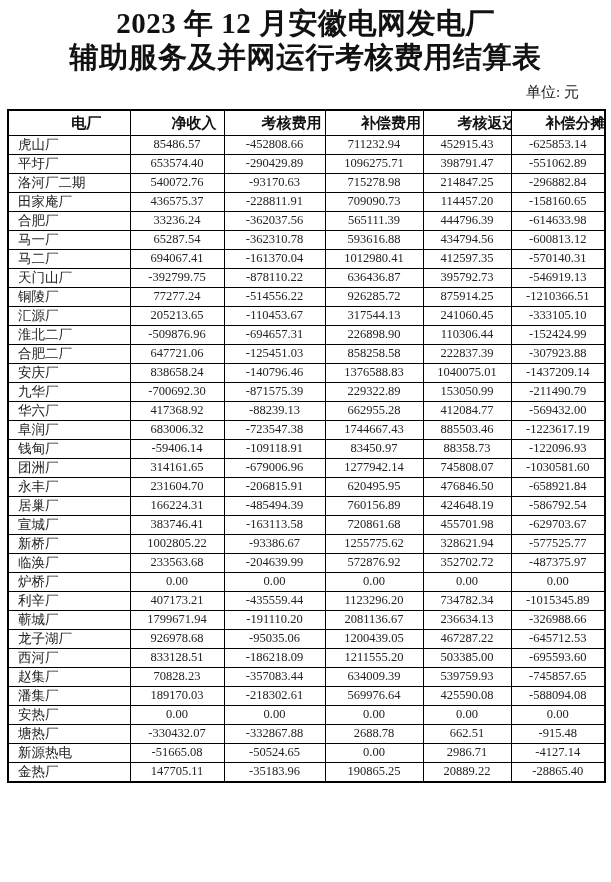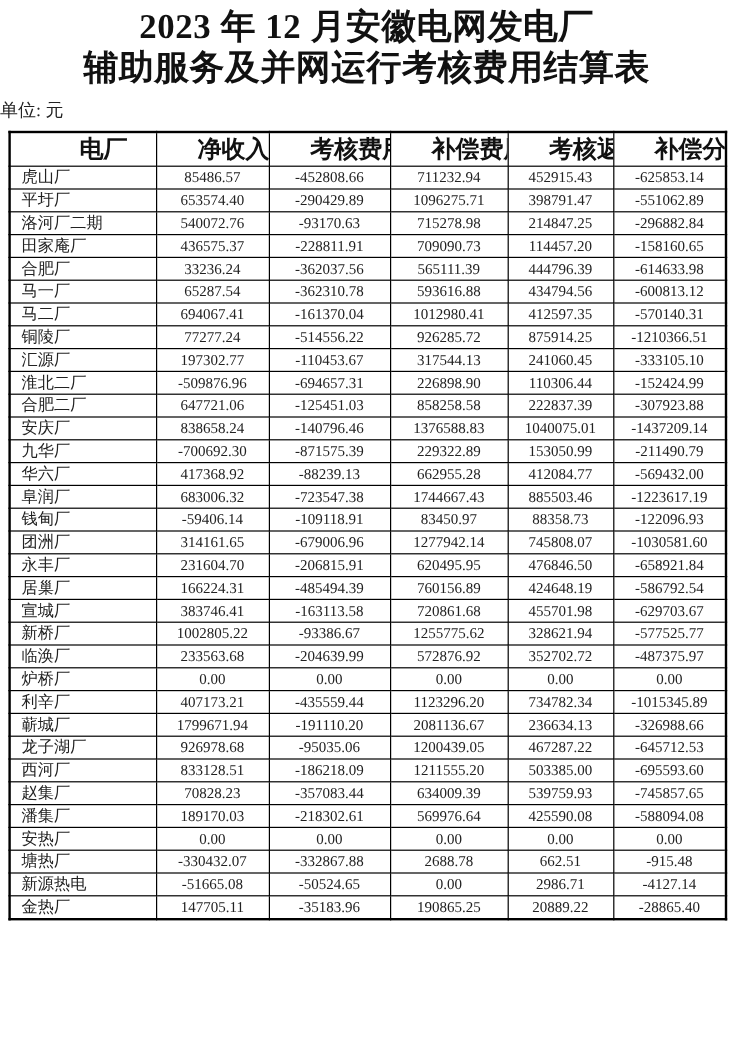--- a/index.html
+++ b/index.html
@@ -15,41 +15,42 @@
   .title-block { padding-top: 6px; text-align: center; }
   .title-line {
     font-size: 29px;
     font-weight: bold;
     line-height: 1.18;
     letter-spacing: 0.5px;
     color: #111;
     font-family: "Liberation Serif", "DejaVu Serif", serif;
   }
   .unit-line {
+    text-align: right;
     padding-right: 32px;
     margin-top: 9px;
     margin-bottom: 7px;
     font-size: 15px;
     color: #222;
   }
   table.settle {
     border-collapse: collapse;
     table-layout: fixed;
     width: 597px;
     margin-left: 7px;
     border: 2px solid #000;
   }
   table.settle th, table.settle td {
     border: 1px solid #000;
     overflow: hidden;
     white-space: nowrap;
   }
   table.settle thead tr { height: 25px; }
   table.settle th {
-    font-size: 20px;
+    font-size: 15px;
     font-weight: bold;
     text-align: center;
     color: #111;
     padding-left: 34px;
   }
   table.settle tbody tr { height: 16px; }
   td.name-cell {
     font-size: 13.5px;
     text-align: left;
     padding-left: 9px;
@@ -150,30 +151,38 @@
         </tr>
         <tr>
           <td class="name-cell">马二厂</td>
           <td class="num-cell">694067.41</td>
           <td class="num-cell">-161370.04</td>
           <td class="num-cell">1012980.41</td>
           <td class="num-cell">412597.35</td>
           <td class="num-cell">-570140.31</td>
         </tr>
         <tr>
+          <td class="name-cell">天门山厂</td>
+          <td class="num-cell">-392799.75</td>
+          <td class="num-cell">-878110.22</td>
+          <td class="num-cell">636436.87</td>
+          <td class="num-cell">395792.73</td>
+          <td class="num-cell">-546919.13</td>
+        </tr>
+        <tr>
           <td class="name-cell">铜陵厂</td>
           <td class="num-cell">77277.24</td>
           <td class="num-cell">-514556.22</td>
           <td class="num-cell">926285.72</td>
           <td class="num-cell">875914.25</td>
           <td class="num-cell">-1210366.51</td>
         </tr>
         <tr>
           <td class="name-cell">汇源厂</td>
-          <td class="num-cell">197302.77</td>
+          <td class="num-cell">205213.65</td>
           <td class="num-cell">-110453.67</td>
           <td class="num-cell">317544.13</td>
           <td class="num-cell">241060.45</td>
           <td class="num-cell">-333105.10</td>
         </tr>
         <tr>
           <td class="name-cell">淮北二厂</td>
           <td class="num-cell">-509876.96</td>
           <td class="num-cell">-694657.31</td>
           <td class="num-cell">226898.90</td>

